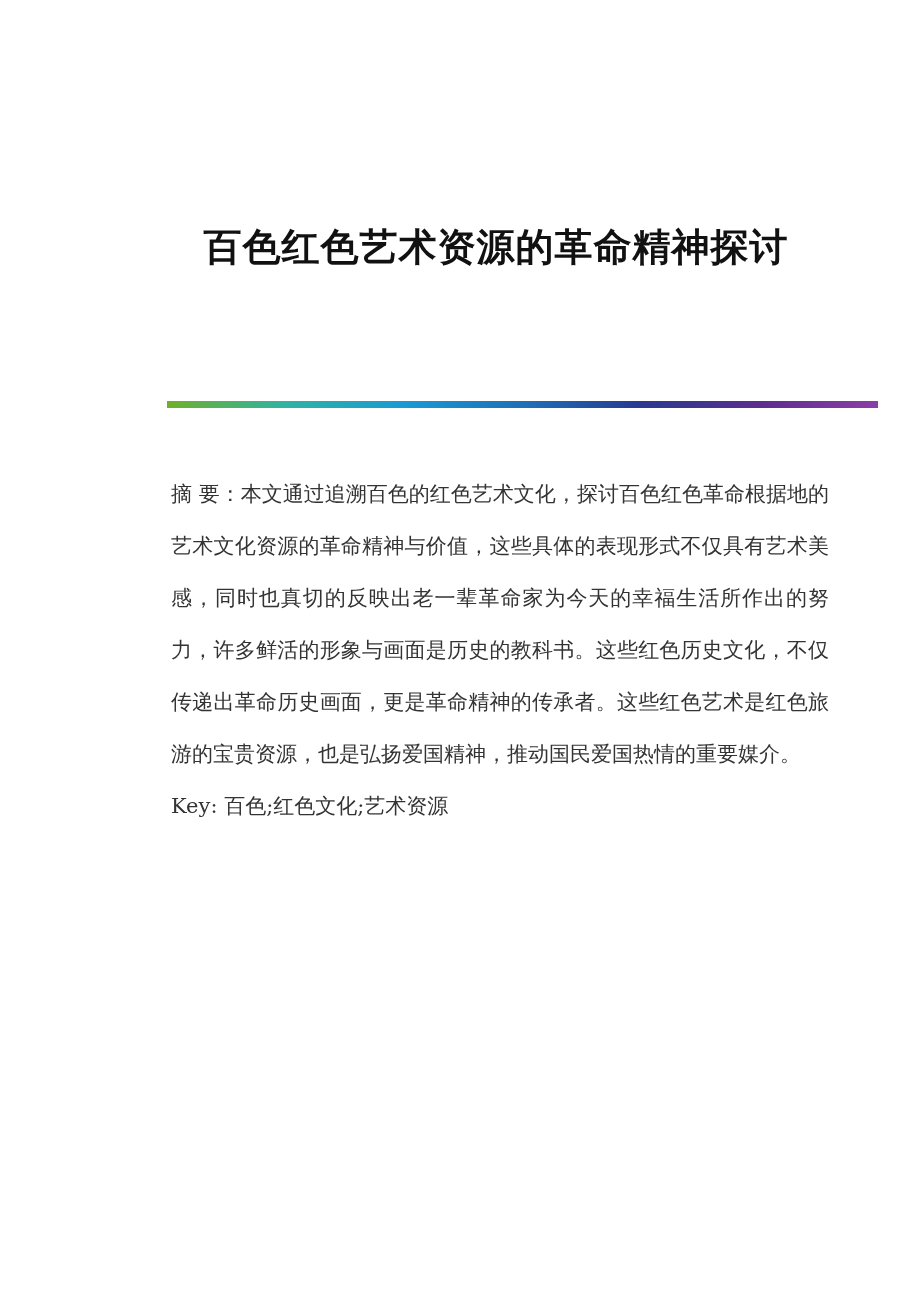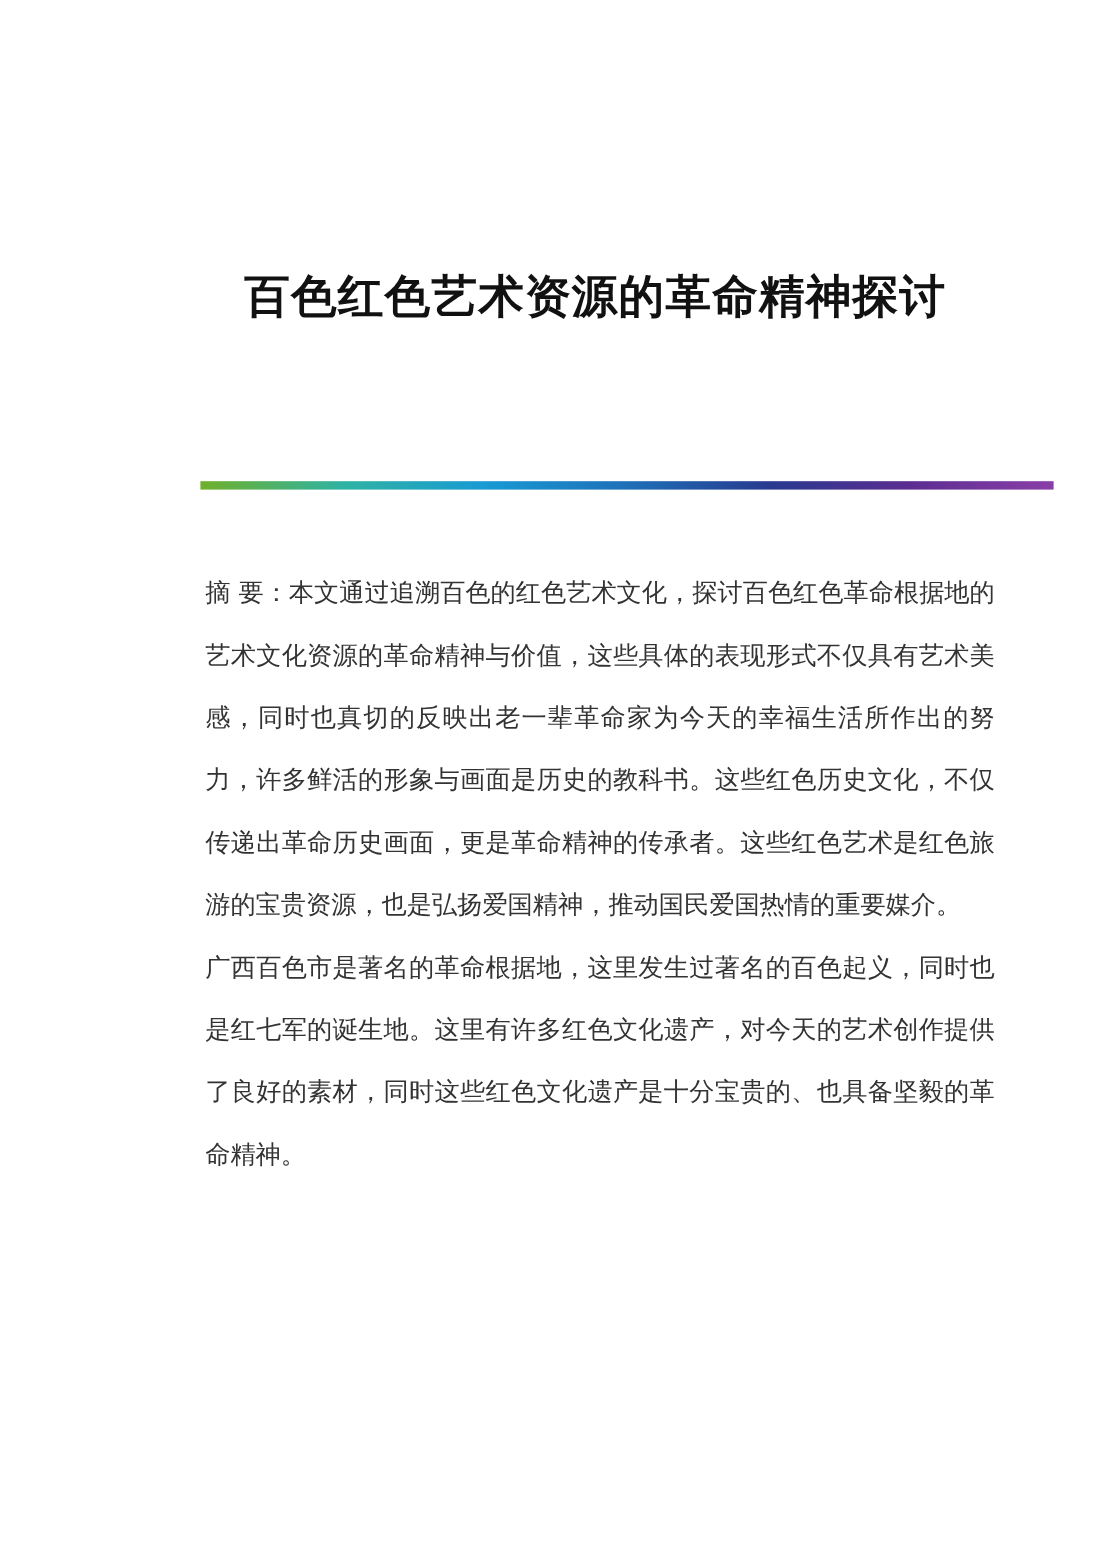--- a/index.html
+++ b/index.html
@@ -49,15 +49,15 @@
 </head>
 <body>
 
 <div class="page" style="background: rgb(255, 255, 255);">
   <h1 class="doc-title">百色红色艺术资源的革命精神探讨</h1>
 
   <div class="divider" style="background: linear-gradient(to right, rgb(111, 176, 42), rgb(47, 179, 163), rgb(24, 154, 212), rgb(30, 112, 184), rgb(40, 58, 143), rgb(92, 45, 145), rgb(138, 63, 168));"></div>
 
   <div class="doc-body">
     <p class="para">摘 要：本文通过追溯百色的红色艺术文化，探讨百色红色革命根据地的艺术文化资源的革命精神与价值，这些具体的表现形式不仅具有艺术美感，同时也真切的反映出老一辈革命家为今天的幸福生活所作出的努力，许多鲜活的形象与画面是历史的教科书。这些红色历史文化，不仅传递出革命历史画面，更是革命精神的传承者。这些红色艺术是红色旅游的宝贵资源，也是弘扬爱国精神，推动国民爱国热情的重要媒介。</p>
-    <p class="para">广西百色市是著名的革命根据地，这里发生过著名的百色起义，同时也是红七军的诞生地。这里有许多红色文化遗产，对今天的艺术创作提供了良好的素材，同时这些红色文化遗产是十分宝贵的、也具备坚毅的革命精神。</p>
+    <p class="para">Key: 百色;红色文化;艺术资源</p>
   </div>
 </div>
 
 </body></html>

